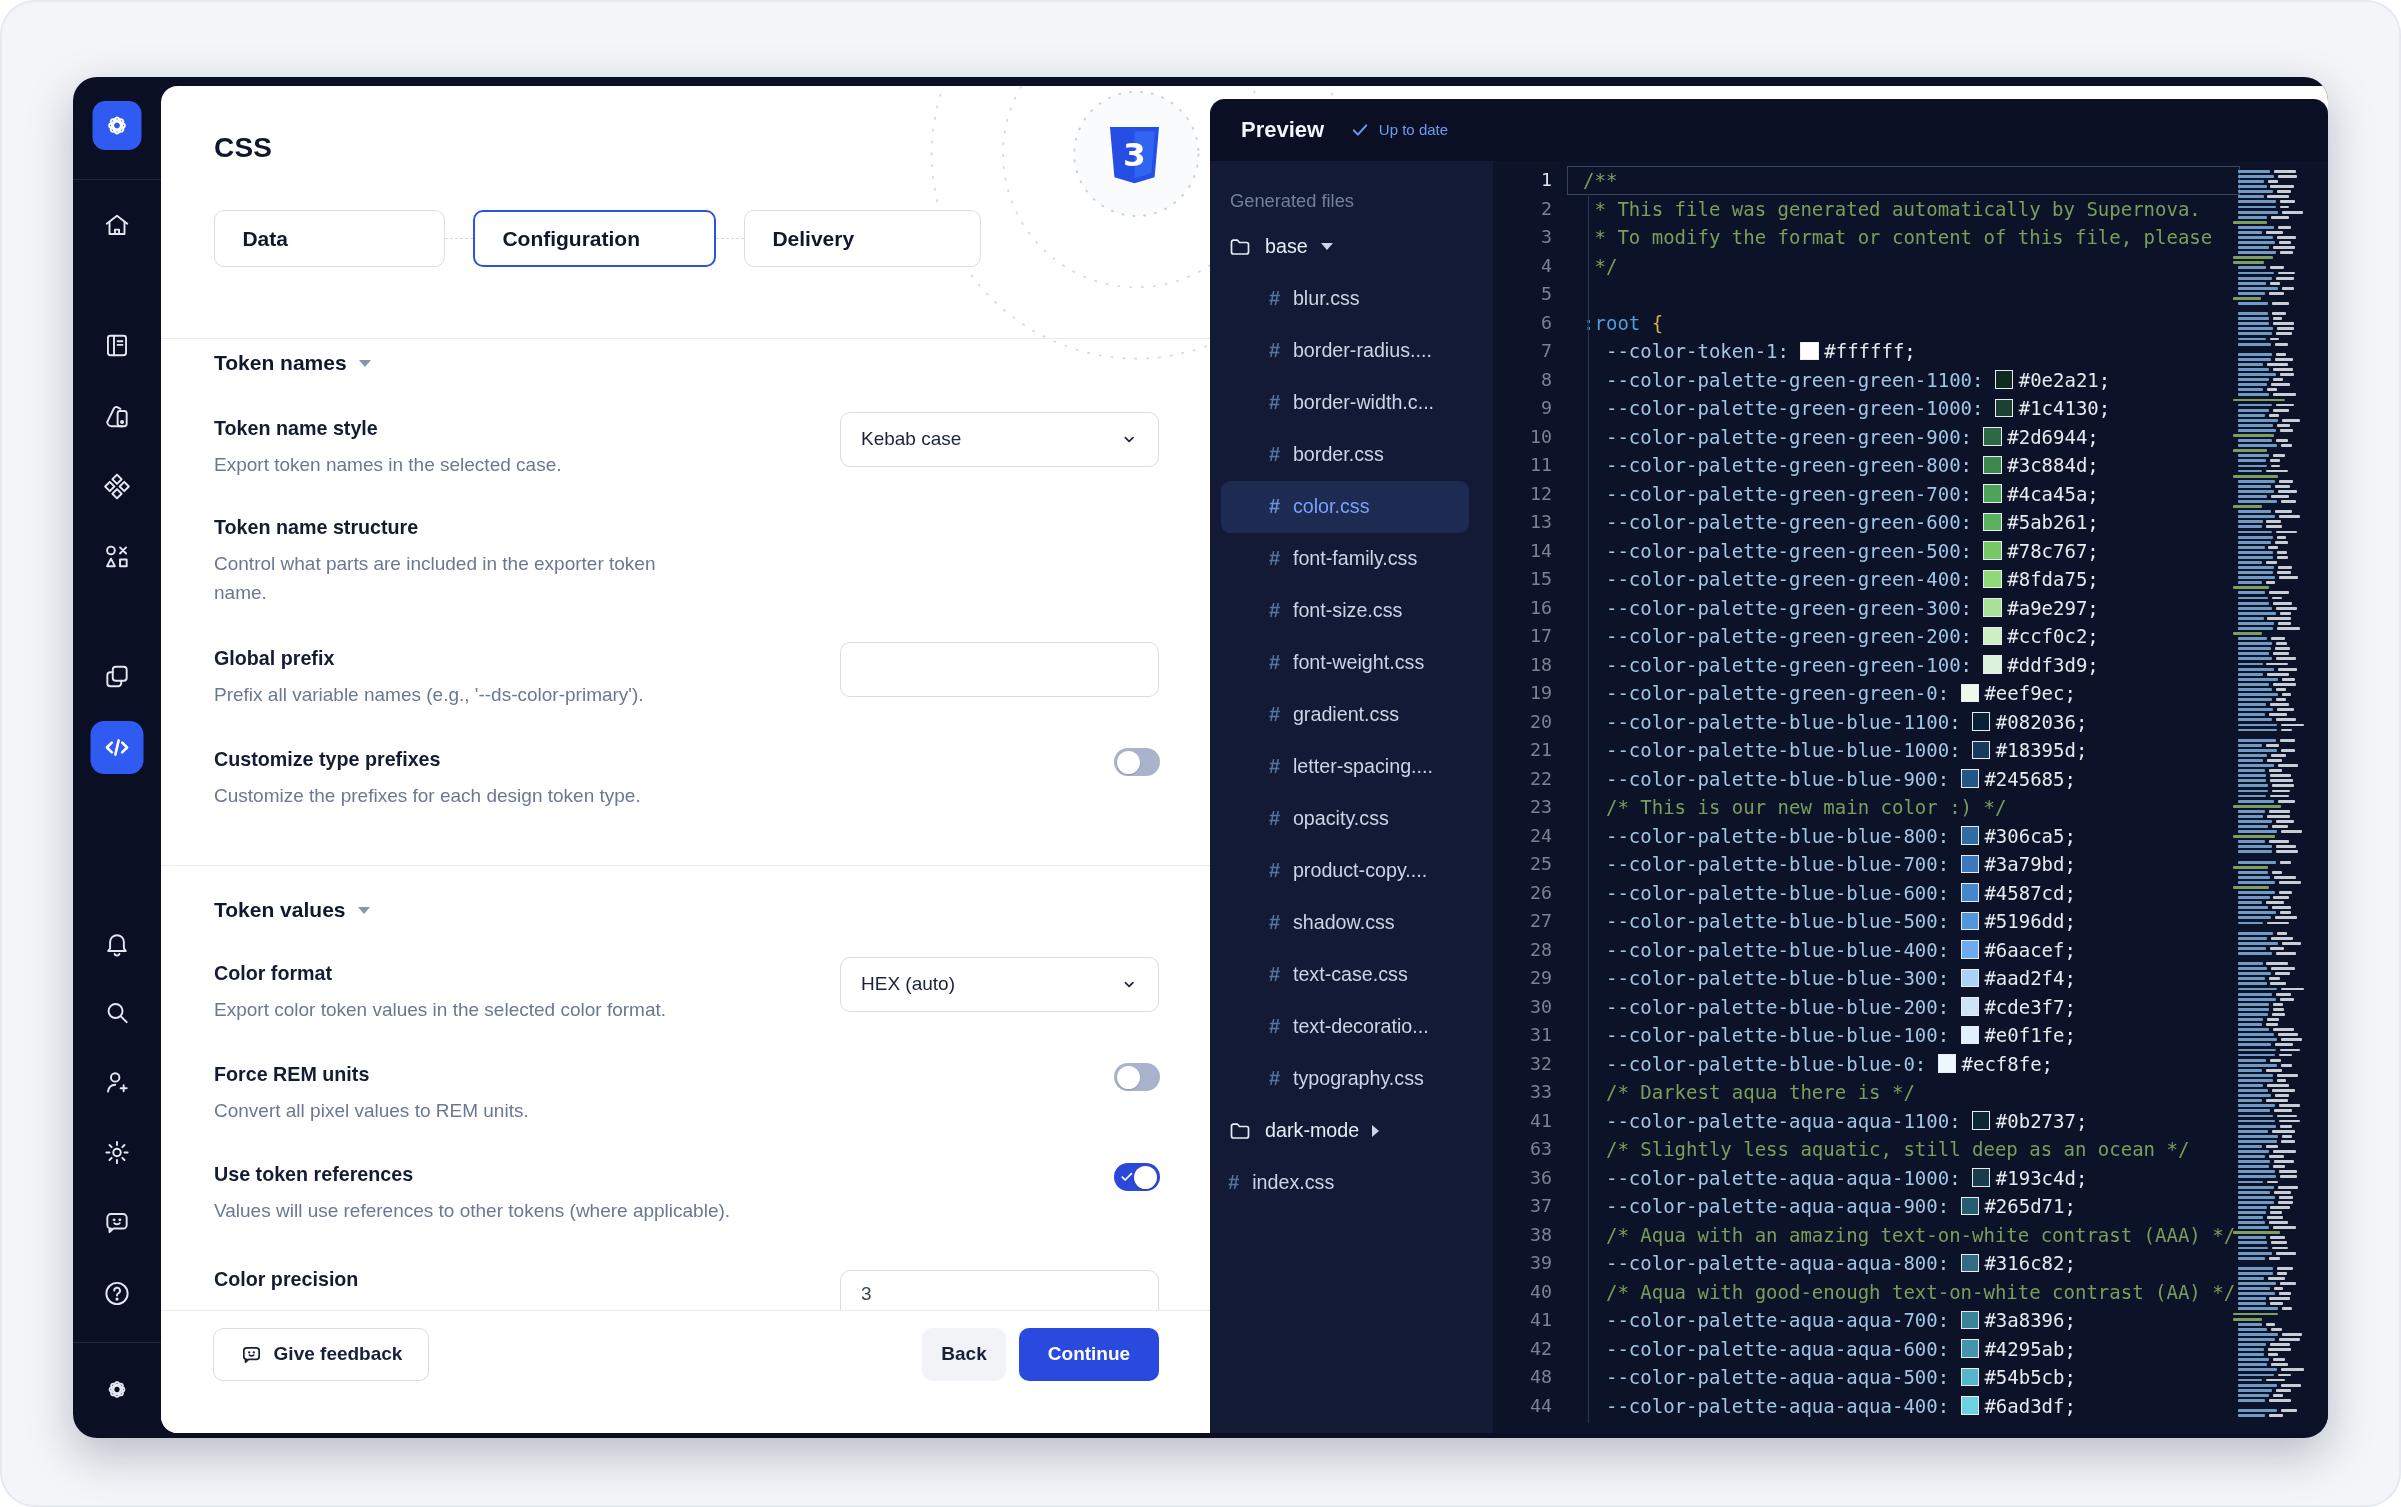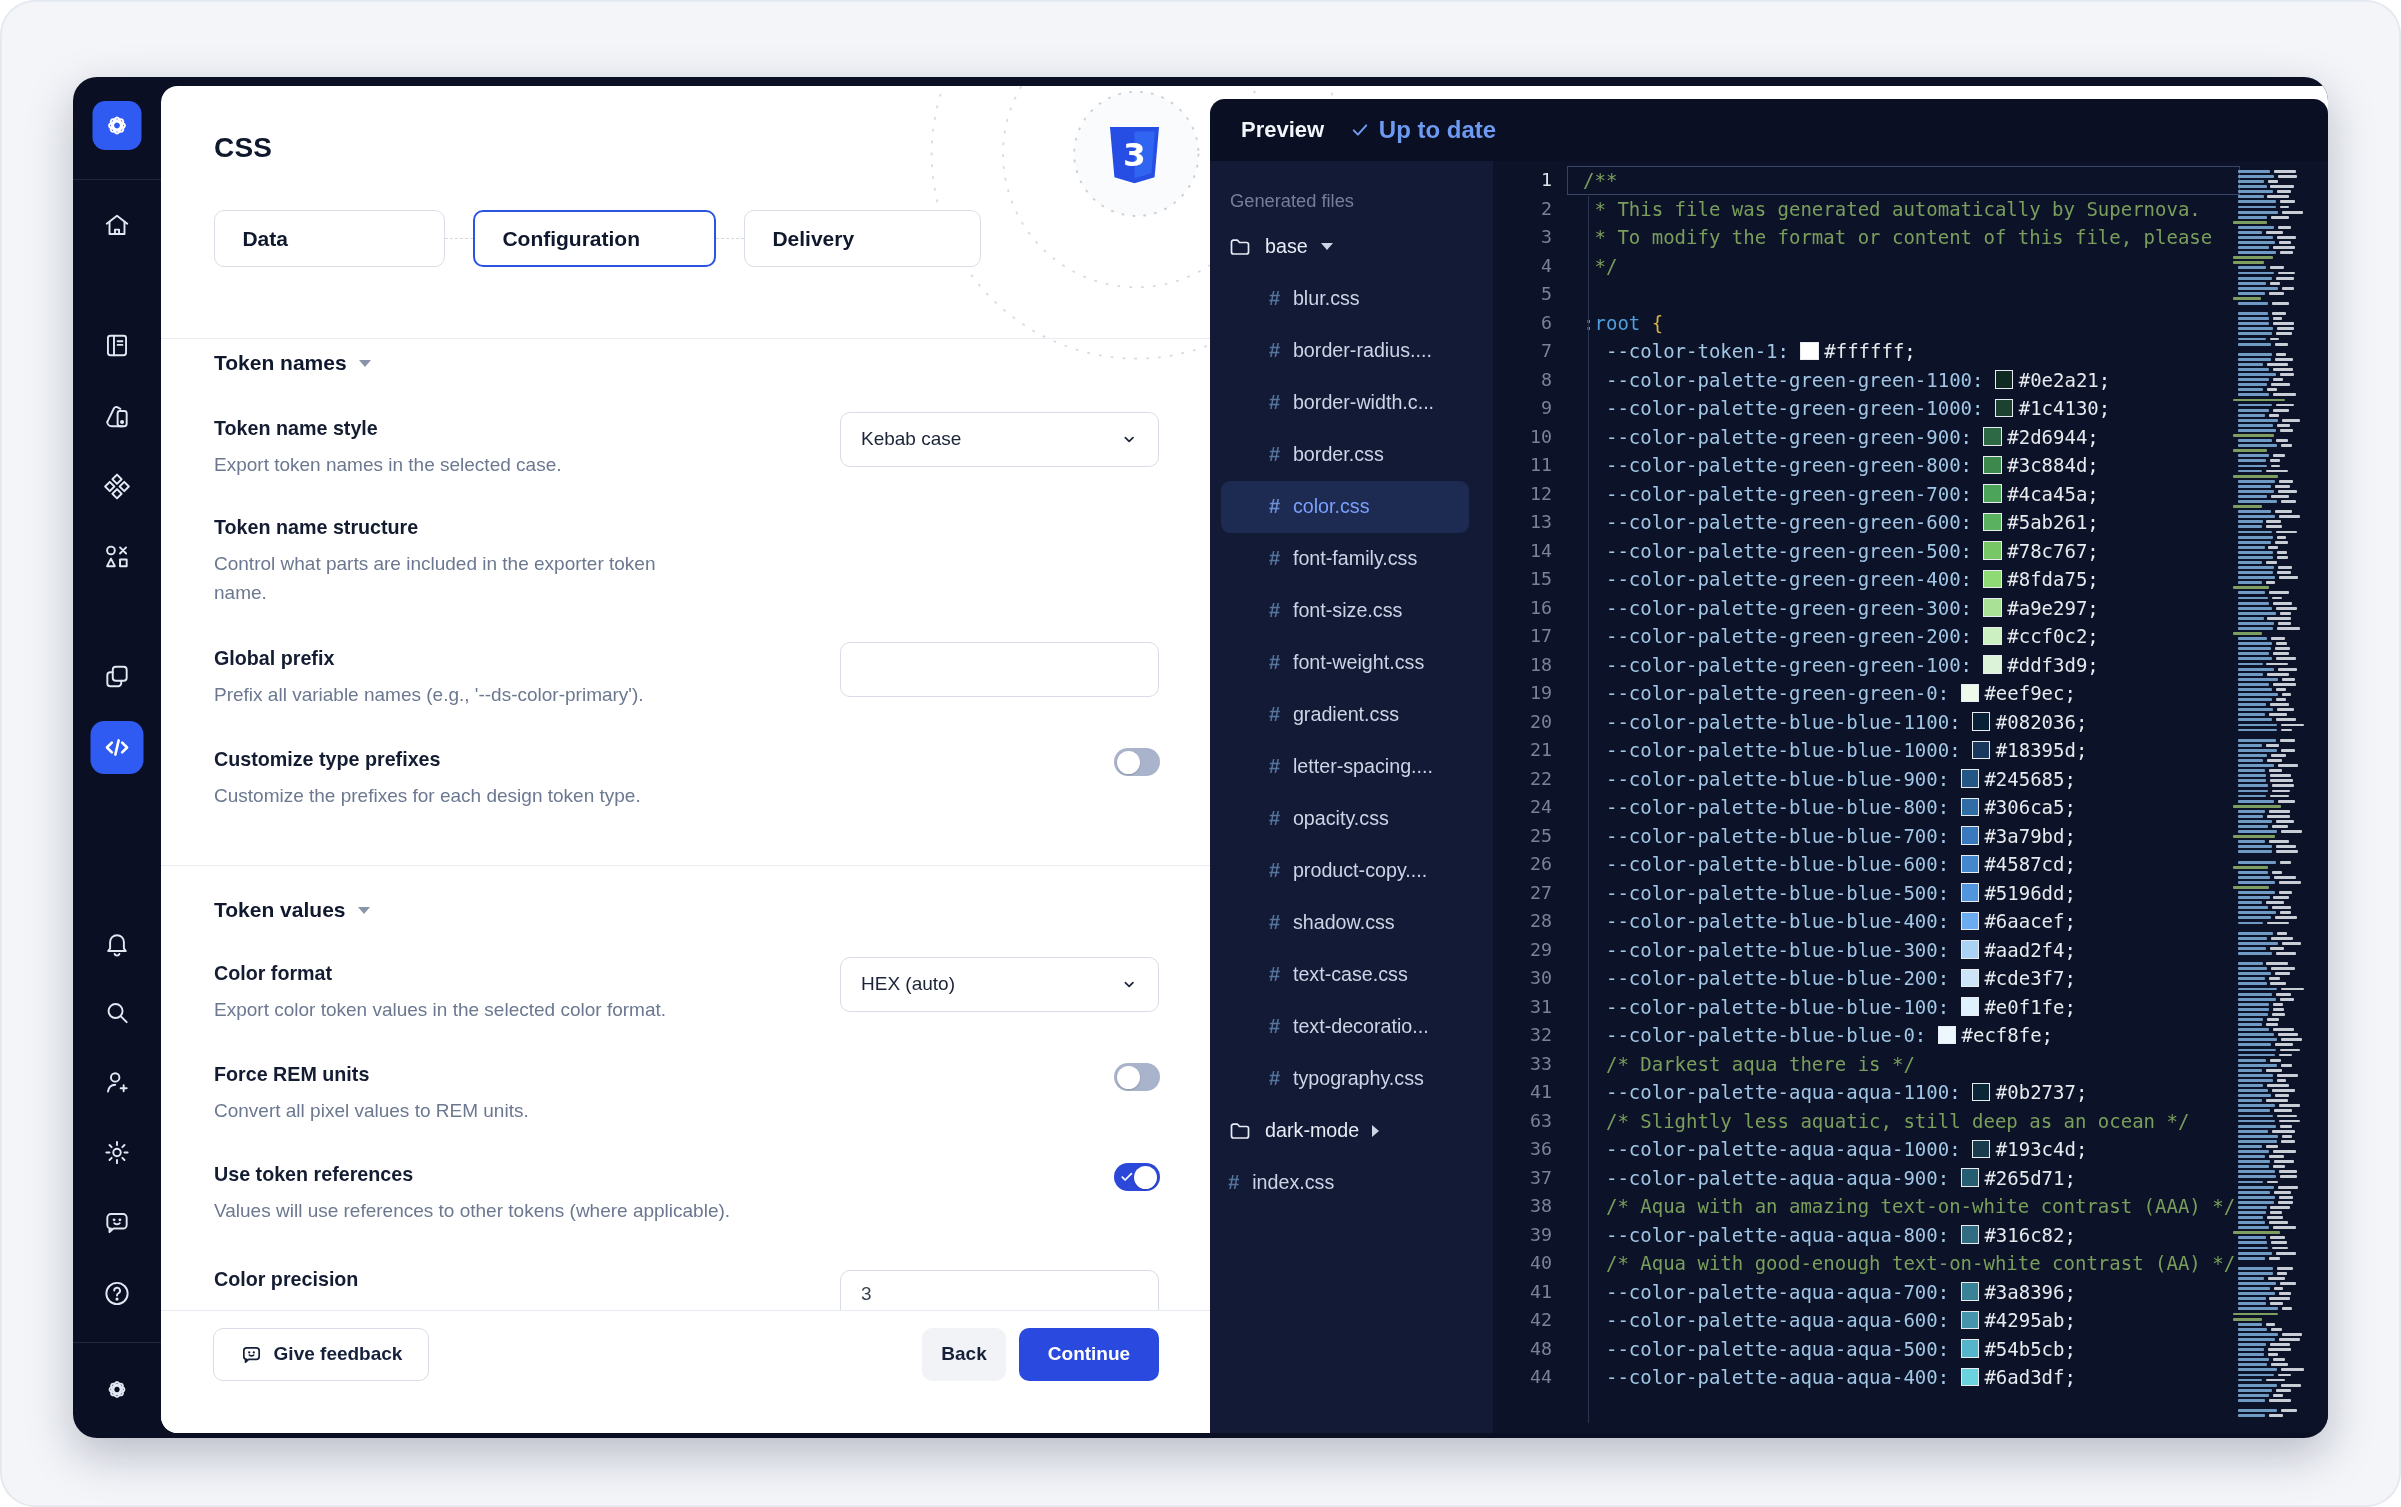--- a/index.html
+++ b/index.html
@@ -55,21 +55,21 @@
   .btn{position:absolute;top:16.5px;height:53px;box-sizing:border-box;border-radius:10px;display:flex;align-items:center;justify-content:center;font-size:19px;font-weight:700;cursor:pointer;}
   .btn-feedback{left:52px;width:216px;background:#fff;border:1.4px solid #d8dde6;color:#16203a;gap:11px;}
   .btn-feedback svg{width:23px;height:23px;stroke:#16203a;stroke-width:1.8;fill:none;stroke-linecap:round;stroke-linejoin:round;}
   .btn-back{left:761px;width:84px;background:#f1f3f6;color:#16203a;}
   .btn-continue{left:858px;width:140px;background:#2949df;color:#ffffff;}
 
   
   .preview{position:absolute;left:1049px;top:12.8px;right:0;bottom:0;background:#0a0f23;border-radius:14.6px 14.6px 0 0;overflow:hidden;z-index:5;}
   .pv-head{position:absolute;left:0;top:0;right:0;height:62px;display:flex;align-items:center;padding-left:31px;gap:25.6px;}
   .pv-title{font-size:22px;font-weight:700;color:#f2f5fa;}
-  .pv-status{display:flex;align-items:center;gap:9.1px;font-size:24px;font-weight:700;color:#6e9bf2;cursor:pointer;}
+  .pv-status{display:flex;align-items:center;gap:9.1px;font-size:15px;font-weight:400;color:#6e9bf2;cursor:pointer;}
   .pv-status svg{width:20px;height:20px;stroke:#6e9bf2;stroke-width:2.4;fill:none;stroke-linecap:round;stroke-linejoin:round;}
 
   .files{position:absolute;left:0;top:62px;width:283px;bottom:0;background:#121a36;padding-top:20px;box-sizing:border-box;overflow:hidden;}
   .files-head{padding-left:20px;height:40px;display:flex;align-items:center;font-size:18.3px;color:#767f99;}
   .frow{height:52px;display:flex;align-items:center;gap:12.8px;font-size:19.7px;color:#ccd5e5;cursor:pointer;box-sizing:border-box;}
   .frow.folder{padding-left:18.3px;color:#e8ecf5;font-weight:500;}
   .frow.folder svg{width:24px;height:24px;stroke:#e8ecf5;stroke-width:1.7;fill:none;stroke-linejoin:round;}
   .frow.file{padding-left:59px;}
   .frow.file.rootlevel{padding-left:18.3px;}
   .hash{font-weight:700;color:#54749c;font-size:20px;}
@@ -465,20 +465,21 @@
                 <div class="ln"><span class="num">13</span><div class="txt"><span class="vname">  --color-palette-green-green-600</span><span class="vcol">: </span><span class="swatch" style="background:#5ab261"></span><span class="vval">#5ab261;</span></div></div>
                 <div class="ln"><span class="num">14</span><div class="txt"><span class="vname">  --color-palette-green-green-500</span><span class="vcol">: </span><span class="swatch" style="background:#78c767"></span><span class="vval">#78c767;</span></div></div>
                 <div class="ln"><span class="num">15</span><div class="txt"><span class="vname">  --color-palette-green-green-400</span><span class="vcol">: </span><span class="swatch" style="background:#8fda75"></span><span class="vval">#8fda75;</span></div></div>
                 <div class="ln"><span class="num">16</span><div class="txt"><span class="vname">  --color-palette-green-green-300</span><span class="vcol">: </span><span class="swatch" style="background:#a9e297"></span><span class="vval">#a9e297;</span></div></div>
                 <div class="ln"><span class="num">17</span><div class="txt"><span class="vname">  --color-palette-green-green-200</span><span class="vcol">: </span><span class="swatch" style="background:#ccf0c2"></span><span class="vval">#ccf0c2;</span></div></div>
                 <div class="ln"><span class="num">18</span><div class="txt"><span class="vname">  --color-palette-green-green-100</span><span class="vcol">: </span><span class="swatch" style="background:#ddf3d9"></span><span class="vval">#ddf3d9;</span></div></div>
                 <div class="ln"><span class="num">19</span><div class="txt"><span class="vname">  --color-palette-green-green-0</span><span class="vcol">: </span><span class="swatch" style="background:#eef9ec"></span><span class="vval">#eef9ec;</span></div></div>
                 <div class="ln"><span class="num">20</span><div class="txt"><span class="vname">  --color-palette-blue-blue-1100</span><span class="vcol">: </span><span class="swatch" style="background:#082036"></span><span class="vval">#082036;</span></div></div>
                 <div class="ln"><span class="num">21</span><div class="txt"><span class="vname">  --color-palette-blue-blue-1000</span><span class="vcol">: </span><span class="swatch" style="background:#18395d"></span><span class="vval">#18395d;</span></div></div>
                 <div class="ln"><span class="num">22</span><div class="txt"><span class="vname">  --color-palette-blue-blue-900</span><span class="vcol">: </span><span class="swatch" style="background:#245685"></span><span class="vval">#245685;</span></div></div>
+                <div class="ln"><span class="num">23</span><div class="txt"><span class="c">  /* This is our new main color :) */</span></div></div>
                 <div class="ln"><span class="num">24</span><div class="txt"><span class="vname">  --color-palette-blue-blue-800</span><span class="vcol">: </span><span class="swatch" style="background:#306ca5"></span><span class="vval">#306ca5;</span></div></div>
                 <div class="ln"><span class="num">25</span><div class="txt"><span class="vname">  --color-palette-blue-blue-700</span><span class="vcol">: </span><span class="swatch" style="background:#3a79bd"></span><span class="vval">#3a79bd;</span></div></div>
                 <div class="ln"><span class="num">26</span><div class="txt"><span class="vname">  --color-palette-blue-blue-600</span><span class="vcol">: </span><span class="swatch" style="background:#4587cd"></span><span class="vval">#4587cd;</span></div></div>
                 <div class="ln"><span class="num">27</span><div class="txt"><span class="vname">  --color-palette-blue-blue-500</span><span class="vcol">: </span><span class="swatch" style="background:#5196dd"></span><span class="vval">#5196dd;</span></div></div>
                 <div class="ln"><span class="num">28</span><div class="txt"><span class="vname">  --color-palette-blue-blue-400</span><span class="vcol">: </span><span class="swatch" style="background:#6aacef"></span><span class="vval">#6aacef;</span></div></div>
                 <div class="ln"><span class="num">29</span><div class="txt"><span class="vname">  --color-palette-blue-blue-300</span><span class="vcol">: </span><span class="swatch" style="background:#aad2f4"></span><span class="vval">#aad2f4;</span></div></div>
                 <div class="ln"><span class="num">30</span><div class="txt"><span class="vname">  --color-palette-blue-blue-200</span><span class="vcol">: </span><span class="swatch" style="background:#cde3f7"></span><span class="vval">#cde3f7;</span></div></div>
                 <div class="ln"><span class="num">31</span><div class="txt"><span class="vname">  --color-palette-blue-blue-100</span><span class="vcol">: </span><span class="swatch" style="background:#e0f1fe"></span><span class="vval">#e0f1fe;</span></div></div>
                 <div class="ln"><span class="num">32</span><div class="txt"><span class="vname">  --color-palette-blue-blue-0</span><span class="vcol">: </span><span class="swatch" style="background:#ecf8fe"></span><span class="vval">#ecf8fe;</span></div></div>
                 <div class="ln"><span class="num">33</span><div class="txt"><span class="c">  /* Darkest aqua there is */</span></div></div>

